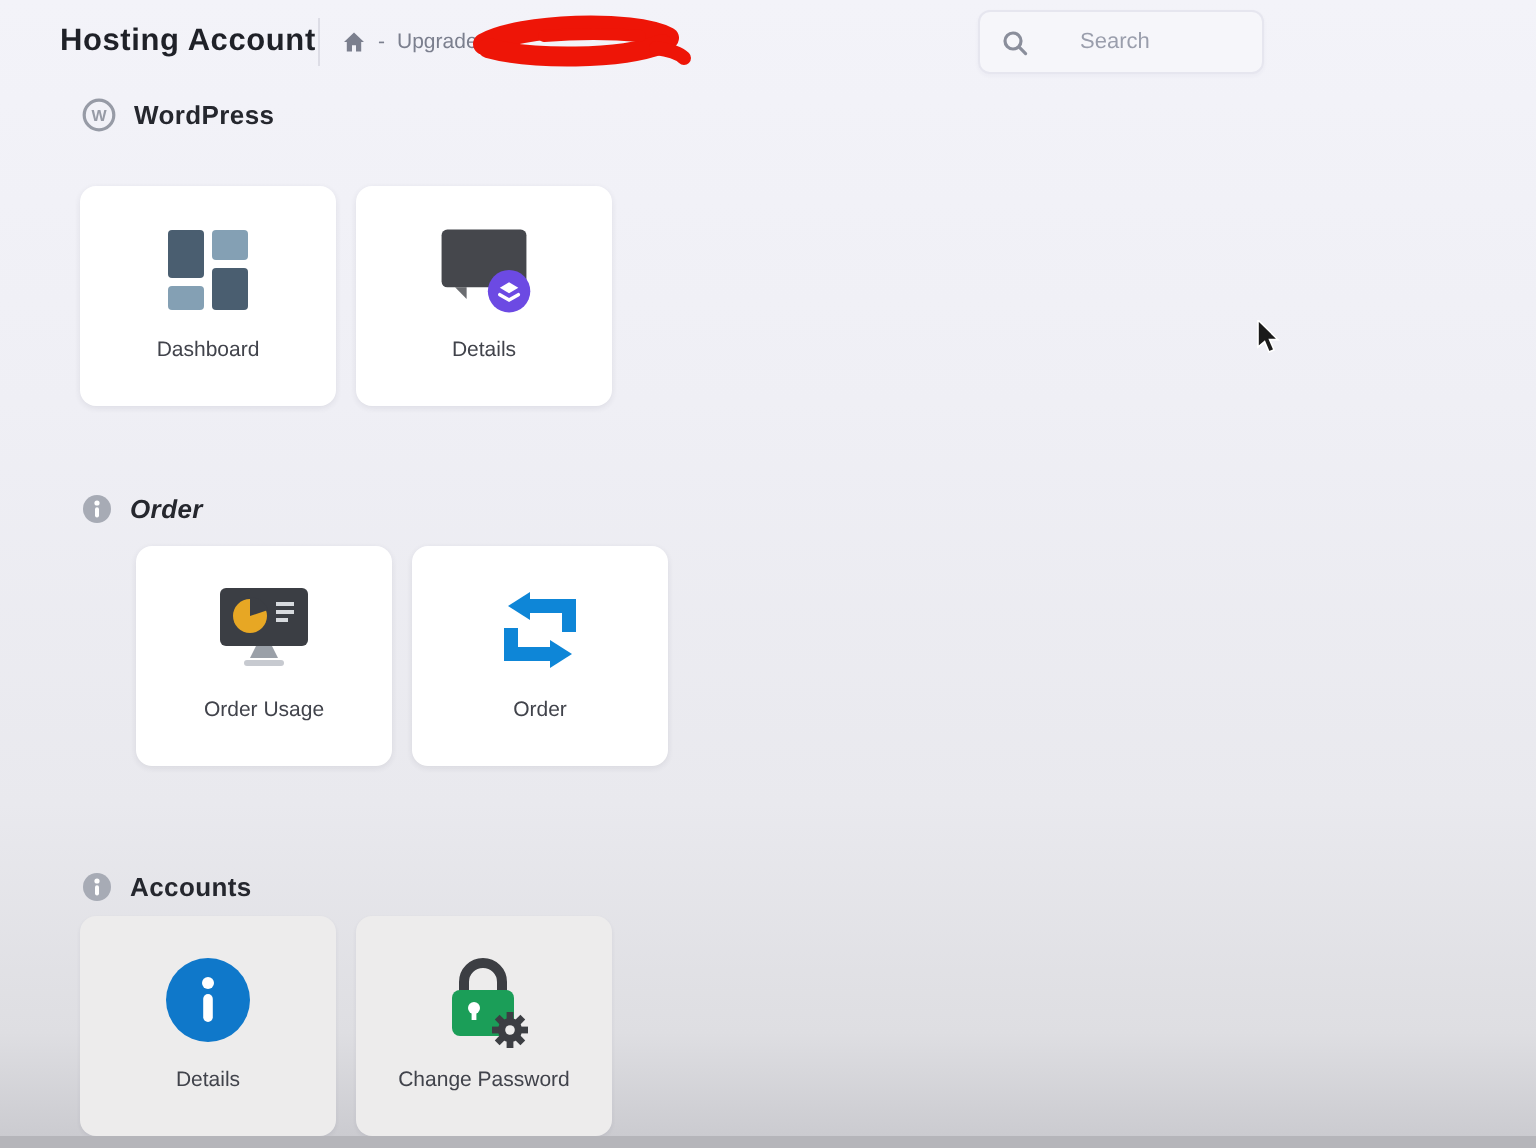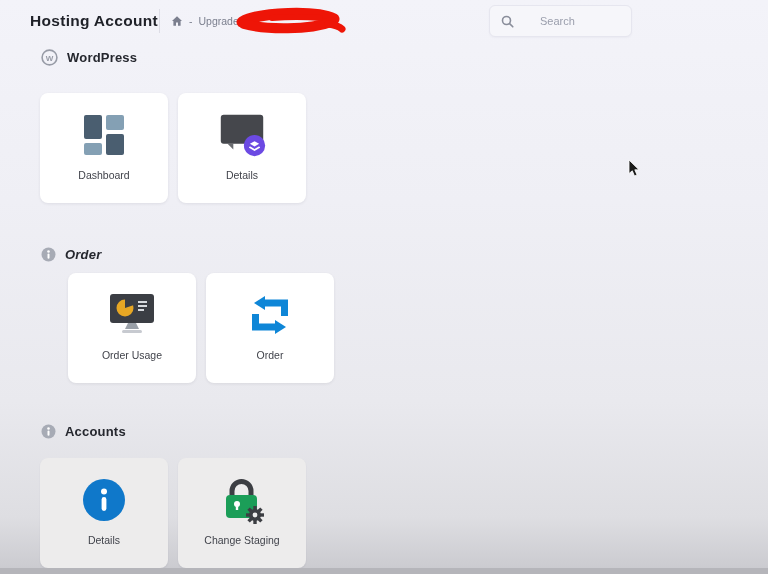--- a/index.html
+++ b/index.html
@@ -145,21 +145,21 @@
           <path d="M20 9 H40.5 V22" fill="none" stroke="#0e86d7" stroke-width="7"></path>
           <polygon points="21,2 21,16 10,9" fill="#0e86d7"></polygon>
           <path d="M32 33 H11.5 V20" fill="none" stroke="#0e86d7" stroke-width="7"></path>
           <polygon points="31,26 31,40 42,33" fill="#0e86d7"></polygon>
         </svg>
       </span>
       <span class="card-label">Order</span>
     </div>
   </div>
 
-  <div class="section-header" style="left:41px;top:424px;">
+  <div class="section-header" style="left:41px;top:436px;">
     <span style="display:flex;">
       <svg width="15" height="15" viewBox="0 0 15 15">
         <circle cx="7.5" cy="7.5" r="7" fill="#a7abb5"></circle>
         <circle cx="7.5" cy="4.5" r="1.3" fill="#ffffff"></circle>
         <rect x="6.5" y="6.6" width="2" height="5.2" rx="1" fill="#ffffff"></rect>
       </svg>
     </span>
     <span class="sec-label">Accounts</span>
   </div>
 
@@ -188,21 +188,21 @@
               <line x1="36.5" y1="43.5" x2="33.6" y2="46.4"></line>
             <line x1="35" y1="40" x2="31" y2="40"></line>
               <line x1="36.5" y1="36.5" x2="33.6" y2="33.6"></line>
             <line x1="40" y1="35" x2="40" y2="31"></line>
               <line x1="43.5" y1="36.5" x2="46.4" y2="33.6"></line>
           </g>
           <circle cx="40" cy="40" r="6" fill="#3c3e43"></circle>
           <circle cx="40" cy="40" r="2.4" fill="#edecec"></circle>
         </svg>
       </span>
-      <span class="card-label">Change Staging</span>
+      <span class="card-label">Change Password</span>
     </div>
   </div>
 
   <svg class="cursor" viewBox="0 0 12 18">
     <path d="M1 0 L1 13.5 L4.3 10.8 L6.5 16 L9 14.9 L6.8 9.8 L11 9.8 Z" fill="#1a1a1a" stroke="#ffffff" stroke-width="0.8"></path>
   </svg>
 
   <div class="bottom-band"></div>
 </div>
 

